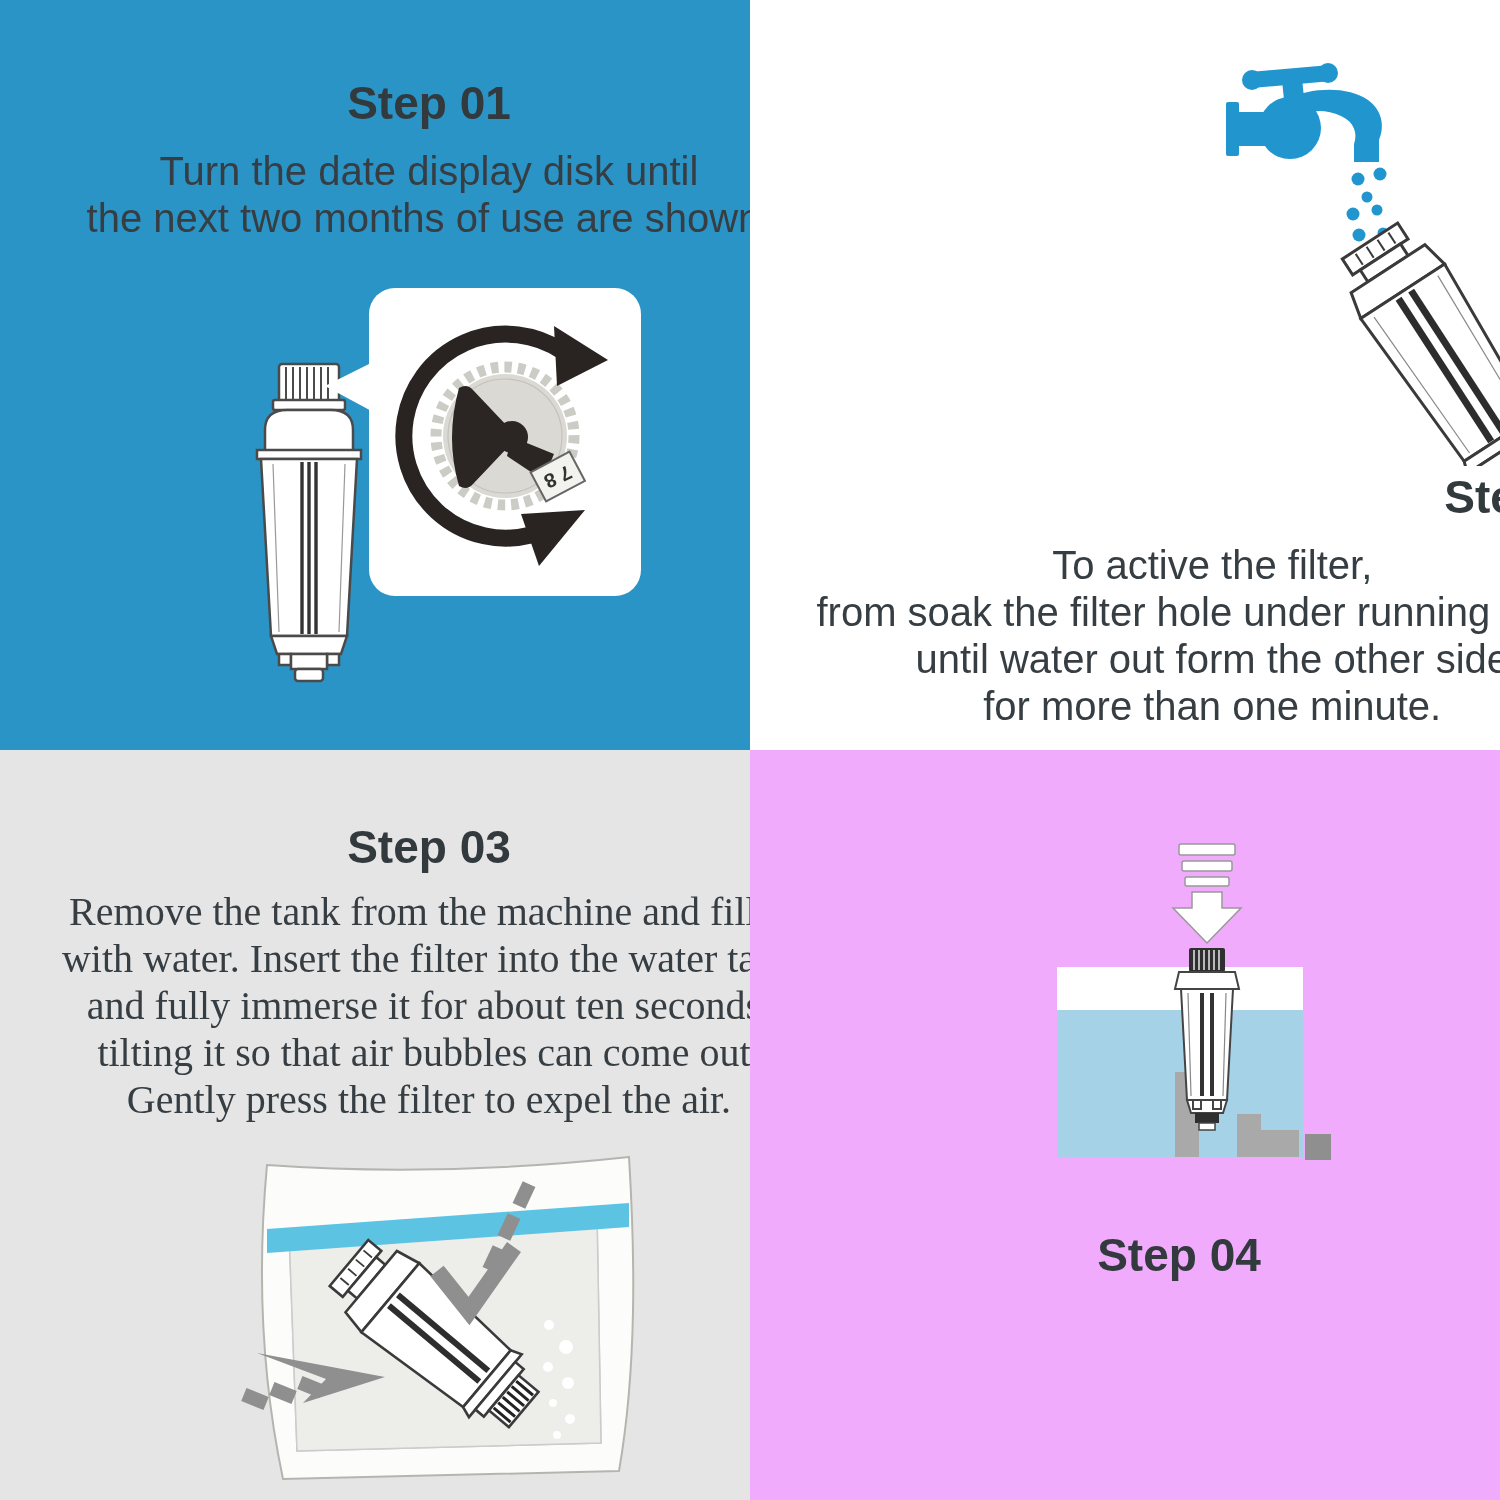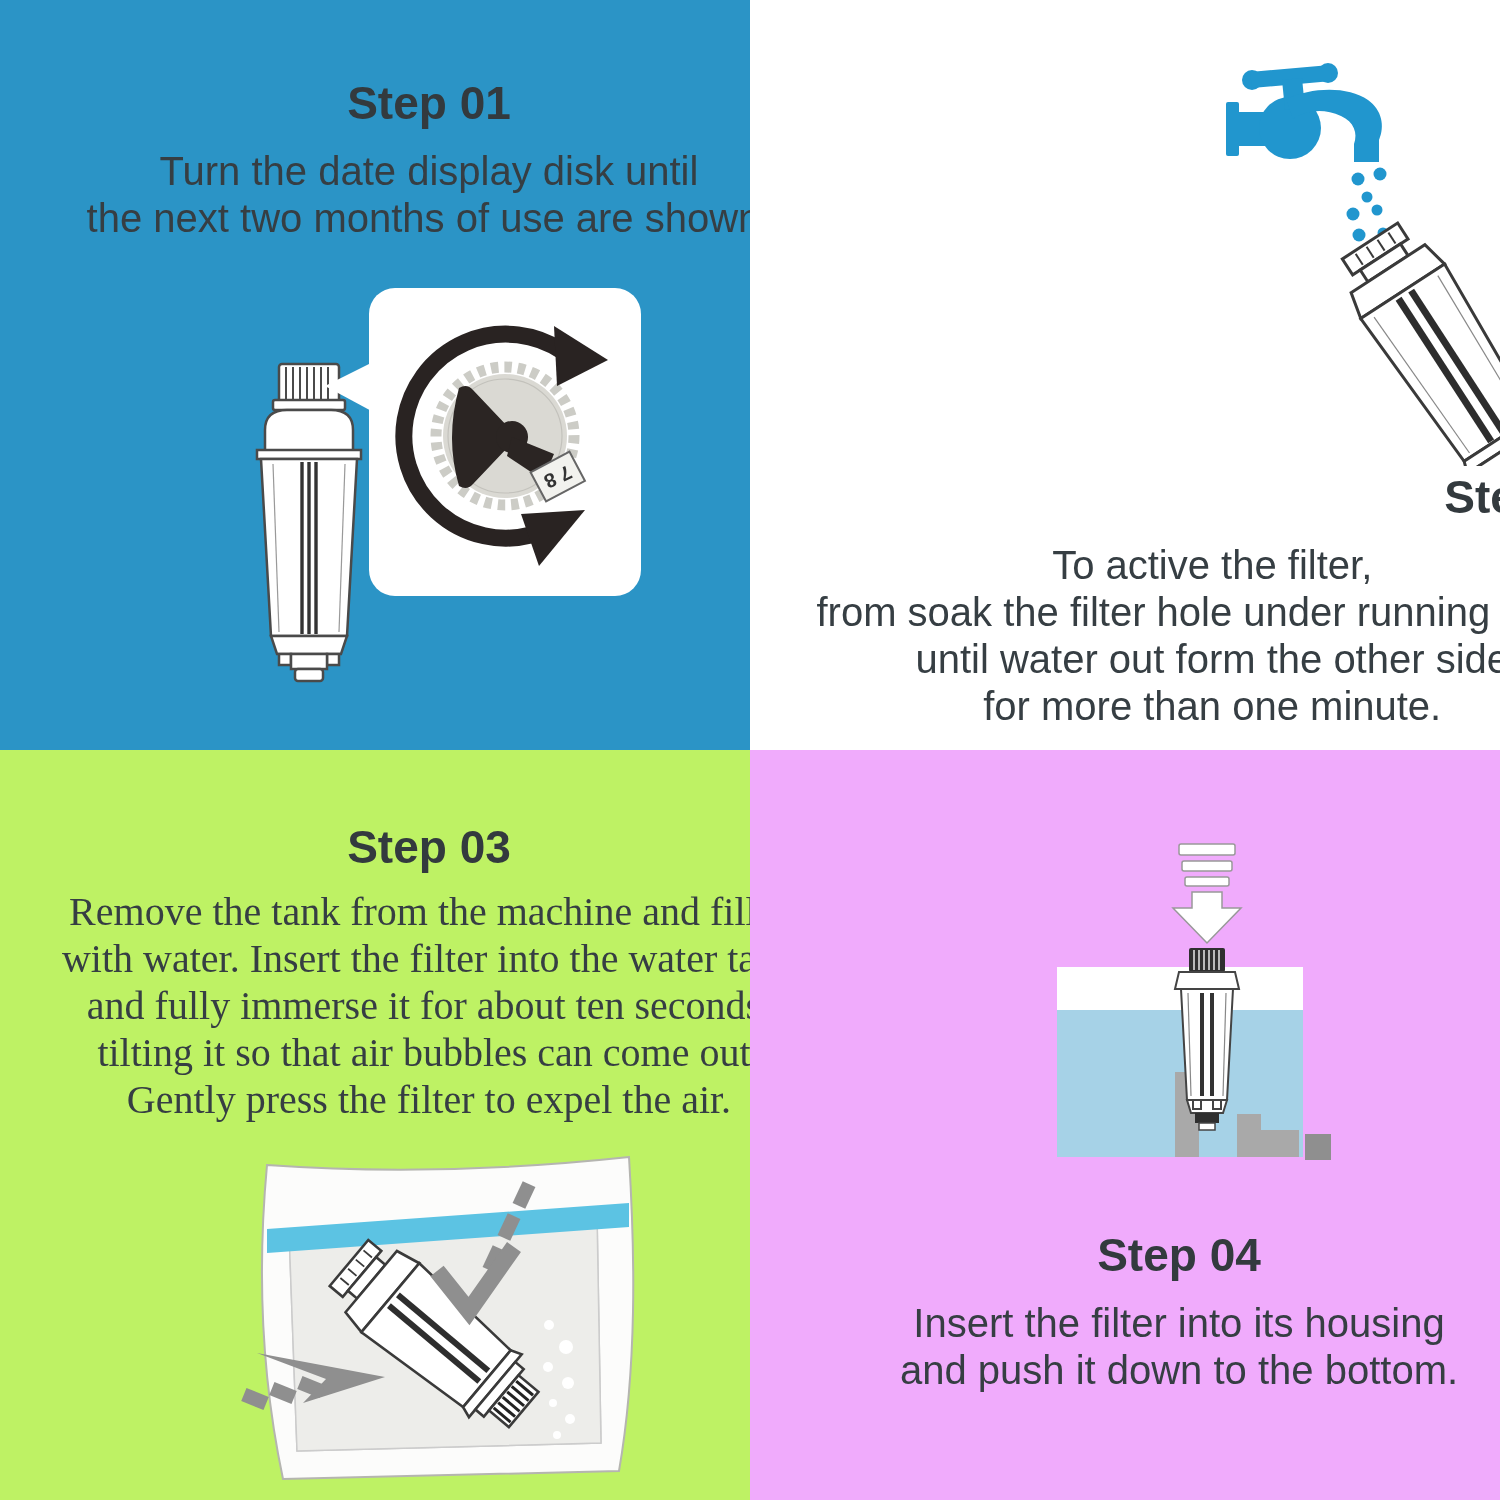--- a/index.html
+++ b/index.html
@@ -3,21 +3,21 @@
 <meta charset="utf-8">
 <style>
   html,body{margin:0;padding:0;}
   body{
     width:1500px;height:1500px;position:relative;overflow:hidden;
     font-family:"Liberation Sans",sans-serif;background:#ffffff;
   }
   .quad{position:absolute;width:858px;height:750px;display:flex;flex-direction:column;align-items:center;box-sizing:border-box;}
   .q1{left:0;top:0;background:#2B94C6;padding-top:76px;}
   .q2{left:750px;top:0;background:#ffffff;padding-top:36px;align-items:flex-end;}
-  .q3{left:0;top:750px;background:#bef264;padding-top:70px;}
+  .q3{left:0;top:750px;background:#e5e5e5;padding-top:70px;}
   .q4{left:750px;top:750px;background:#f0abfc;padding-top:0;}
   .step-title{font-size:46px;font-weight:bold;color:#333a3e;line-height:54px;text-align:center;}
   .step-body{font-size:40px;color:#363e43;line-height:47px;text-align:center;white-space:pre-line;margin-top:18px;}
   .q2 .step-title{margin-top:4px;}
   .q3 .step-body{margin-top:14px;font-family:Liberation Serif, serif;}
   .q4 .illus{margin-top:92px;}
   .q4 .step-title{margin-top:56px;}
   .illus{display:block;}
   svg text{font-family:"Liberation Sans",sans-serif;}
 </style>
@@ -264,15 +264,13 @@
     </g>
 
     <g fill="#ffffff" stroke="#999999" stroke-width="1.5">
       <rect x="170" y="2" width="56" height="11" rx="2"></rect>
       <rect x="173" y="19" width="50" height="10" rx="2"></rect>
       <rect x="176" y="35" width="44" height="9" rx="2"></rect>
       <polygon points="183,50 213,50 213,66 232,66 198,101 164,66 183,66"></polygon>
     </g>
   </svg>
   <div class="step-title">Step 04</div>
-  <div class="step-body">Insert the filter into its housing
-and push it down to the bottom.</div>
 </div>
 
 </body></html>

